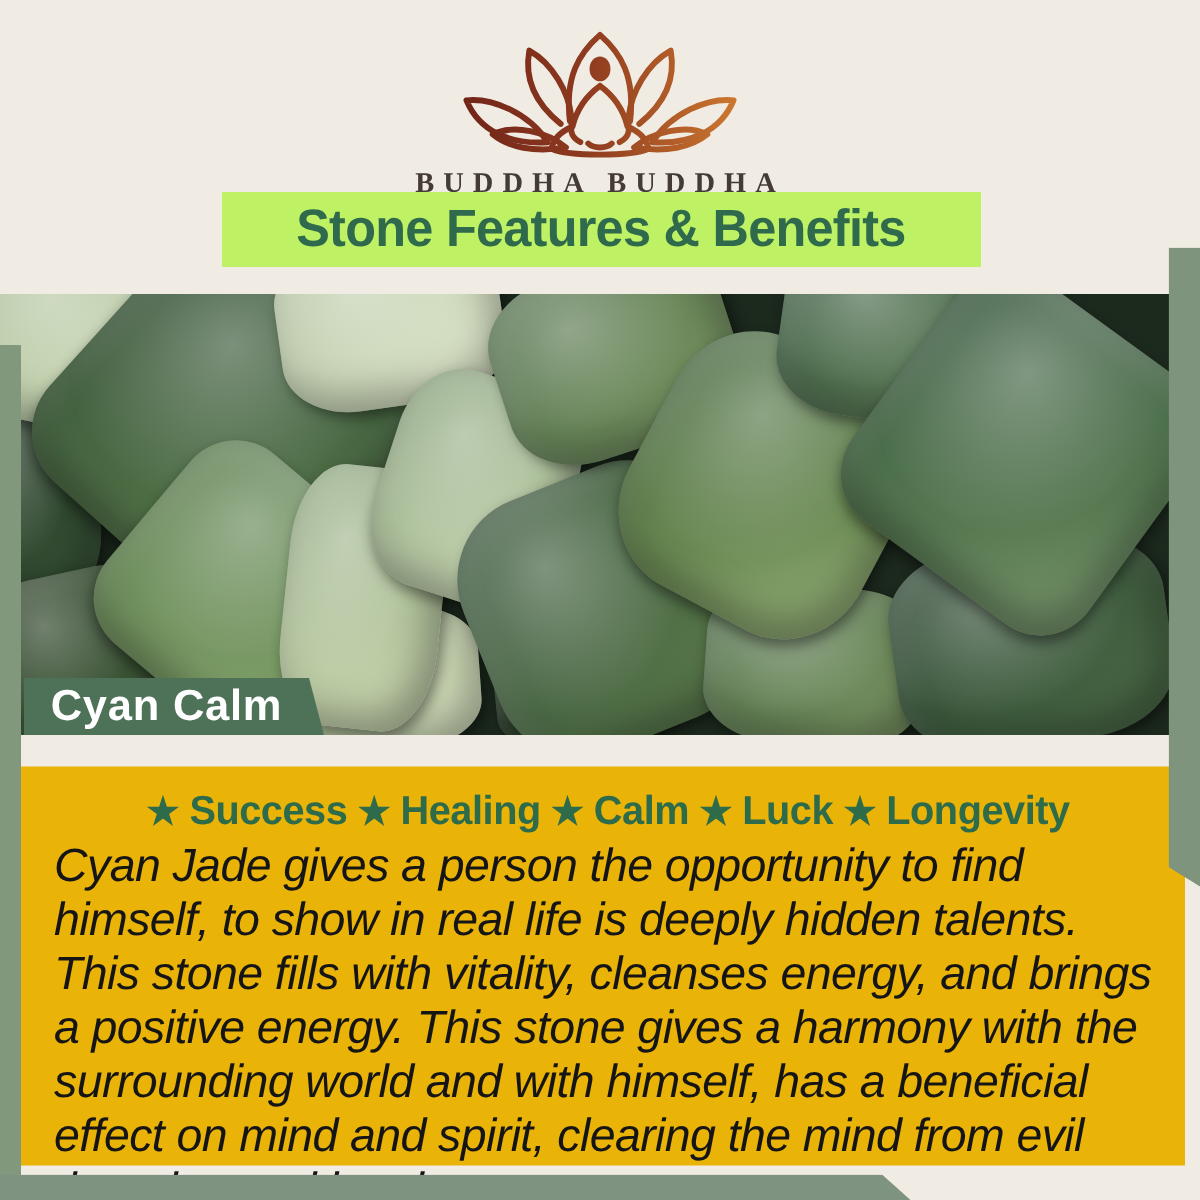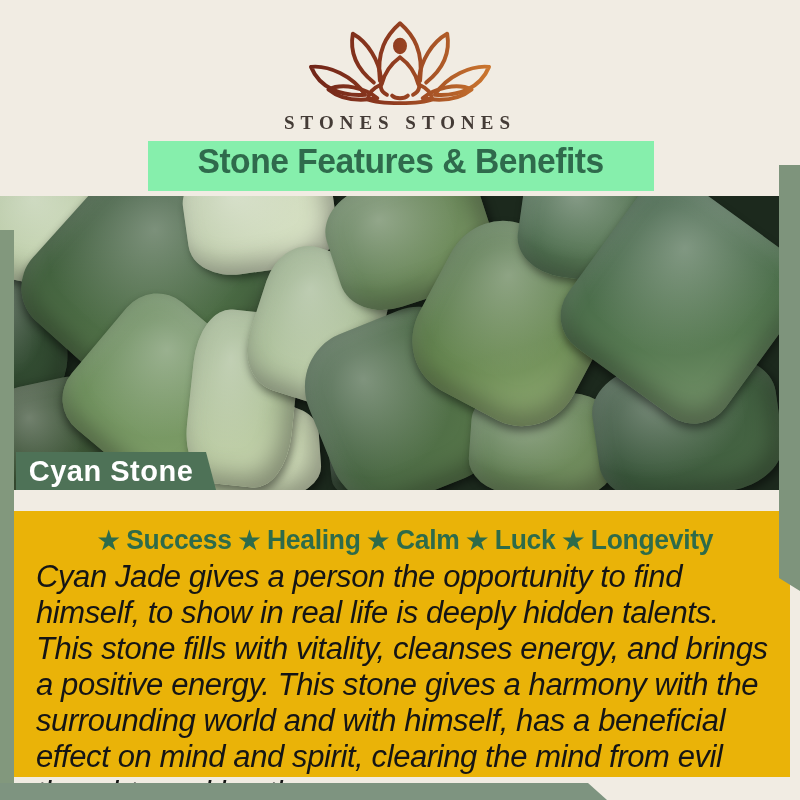--- a/index.html
+++ b/index.html
@@ -11,22 +11,22 @@
   
   .logo-wrap{position:absolute;left:0;top:18px;width:800px;text-align:center;}
   .logo-svg{display:inline-block;width:210px;height:96px;}
   .brand-name{
     position:absolute;left:0;top:112px;width:800px;text-align:center;
     font-family:"Liberation Serif",serif;font-size:19px;font-weight:600;
     letter-spacing:6px;color:#443b36;
   }
   
   .title-box{
-    position:absolute;left:148px;top:141px;width:506px;height:50px;
-    background:#86efac;display:flex;align-items:flex-start;justify-content:center;
+    position:absolute;left:148px;top:128px;width:506px;height:50px;
+    background:#bef264;display:flex;align-items:center;justify-content:center;
   }
   .title-box h1{
     margin:0;font-size:35px;font-weight:bold;color:#2f6a4c;
     letter-spacing:-0.5px;transform:scaleX(0.96);white-space:nowrap;
   }
   
   .photo{
     position:absolute;left:0;top:196px;width:782px;height:294px;
     background:#1c291d;overflow:hidden;
   }
@@ -130,21 +130,21 @@
         <path d="M110,45 C99,53 92,64 89,76 C80,80 74,86 73,93 C86,99 134,99 147,93 C146,86 140,80 131,76 C128,64 121,53 110,45"></path>
 
         <path d="M91,68 C86,77 87,84 95,88"></path>
         <path d="M129,68 C134,77 133,84 125,88"></path>
 
         <path d="M101,89 C105,93 115,93 119,89"></path>
       </g>
       <ellipse cx="110" cy="32" rx="8" ry="9.5" fill="url(#lg)"></ellipse>
     </svg>
   </div>
-  <div class="brand-name">STONES STONES</div>
+  <div class="brand-name">BUDDHA BUDDHA</div>
 
   <div class="title-box">
     <h1>Stone Features &amp; Benefits</h1>
   </div>
 
   <div class="photo">
     <div class="stone s8"></div>
     <div class="stone s1"></div>
     <div class="stone s7"></div>
     <div class="stone s17"></div>
@@ -158,21 +158,21 @@
     <div class="stone s10"></div>
     <div class="stone s11"></div>
     <div class="stone s16"></div>
     <div class="stone s12"></div>
     <div class="stone s13"></div>
     <div class="stone s15"></div>
     <div class="stone s14"></div>
   </div>
 
   <div class="photo-label">
-    <span>Cyan Stone</span>
+    <span>Cyan Calm</span>
   </div>
 
   <div class="ribbon-left"></div>
   <div class="ribbon-right"></div>
   <div class="bottom-bar"></div>
 
   <div class="panel">
     <div class="benefits-line">
       <span class="star">★</span><span>Success</span><span class="star">★</span><span>Healing</span><span class="star">★</span><span>Calm</span><span class="star">★</span><span>Luck</span><span class="star">★</span><span>Longevity</span>
     </div>

